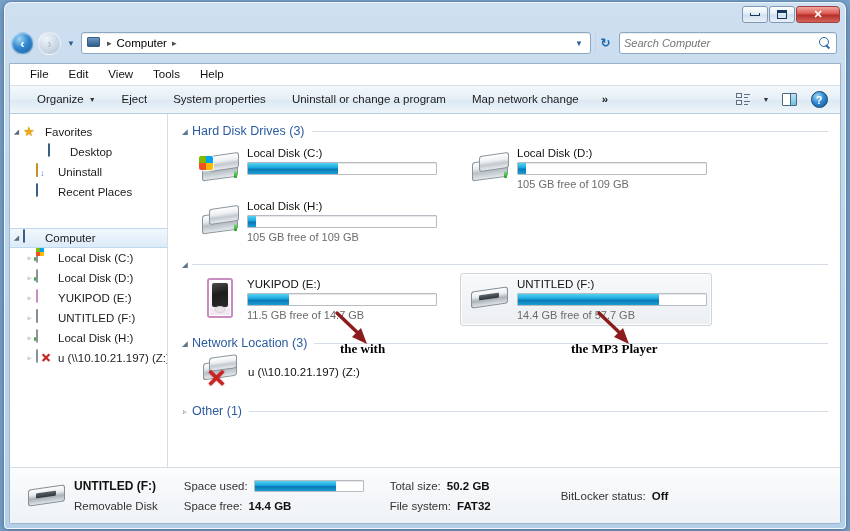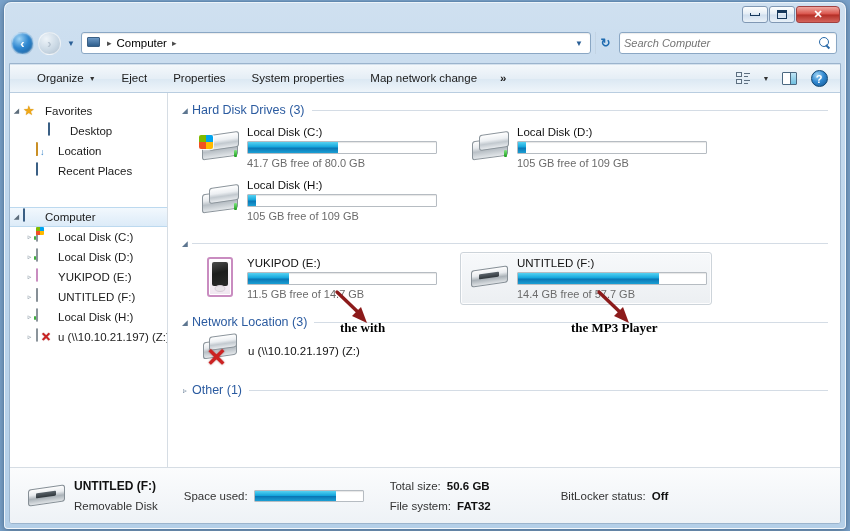--- a/index.html
+++ b/index.html
@@ -268,26 +268,33 @@
       </div>
 
     <div class="searchbox">
       <input type="text" placeholder="Search Computer" style="">
       <span class="mag"></span>
     </div>
   </div>
 
   <div class="client">
 
+    <div class="menubar">
+      <div class="mi">File</div>
+      <div class="mi">Edit</div>
+      <div class="mi">View</div>
+      <div class="mi">Tools</div>
+      <div class="mi">Help</div>
+    </div>
 
     <div class="toolbar">
       <div class="tb"><span>Organize</span><span class="caret">▼</span></div>
       <div class="tb">Eject</div>
-      <div class="tb">Properties</div>
       <div class="tb">System properties</div>
+      <div class="tb">Uninstall or change a program</div>
       <div class="tb">Map network change</div>
       <div class="tb" style="font-weight:bold;padding:0 10px;">»</div>
       <div class="tb-spacer"></div>
       <div class="tb-icon">
         <span class="viewicon">
           <i style="left:0;top:0;width:6px;height:5px;border:1px solid #5d6f80;background:#e8f2fa;"></i>
           <i style="left:0;top:7px;width:6px;height:5px;border:1px solid #5d6f80;background:#e8f2fa;"></i>
           <i style="left:8px;top:1px;width:6px;height:1.4px;background:#5d6f80;"></i>
           <i style="left:8px;top:4px;width:4px;height:1.4px;background:#5d6f80;"></i>
           <i style="left:8px;top:8px;width:6px;height:1.4px;background:#5d6f80;"></i>
@@ -315,21 +322,21 @@
           <span>Favorites</span>
         </div>
         <div class="navrow" style="padding-left:25px;">
           <span class="tri"></span>
           <span class="nicon"><span class="mon"></span></span>
           <span>Desktop</span>
         </div>
         <div class="navrow" style="padding-left:13px;">
           <span class="tri"></span>
           <span class="nicon"><span class="folder"></span><span class="dwnarrow">↓</span></span>
-          <span>Location</span>
+          <span>Uninstall</span>
         </div>
         <div class="navrow" style="padding-left:13px;">
           <span class="tri"></span>
           <span class="nicon"><span class="mon sm" style="background:linear-gradient(180deg,#cfd8e2,#93a5b8);"></span></span>
           <span>Recent Places</span>
         </div>
 
         <div class="navgap"></div>
 
 
@@ -392,21 +399,20 @@
                   <div class="b2"></div>
                   <div class="ms"></div>
                   <div class="led"></div>
                 </div>
             </div>
             <div class="tinfo">
               <div class="tname">Local Disk (C:)</div>
               <div class="bar">
                   <div class="fill" style="width:48%"></div>
                 </div>
-              <div class="tfree">41.7 GB free of 80.0 GB</div>
             </div>
           </div>
 
           <div class="tile">
             <div class="tico">
               <div class="bighdd">
                   <div class="b1"></div>
                   <div class="b2"></div>
                   <div class="led"></div>
                 </div>
@@ -531,28 +537,32 @@
 
       <div class="gapcol"></div>
 
       <div class="dcol">
         <div class="drow">
           <span class="dlabel">Space used:</span>
           <span class="dbar">
               <span class="fill" style="display:block;width:75%;height:100%;background:linear-gradient(180deg,#55d2f2 0%,#15a6dc 45%,#0a77b5 55%,#1a9fd4 100%);"></span>
             </span>
         </div>
+        <div class="drow">
+          <span class="dlabel">Space free:</span>
+          <span class="dval">14.4 GB</span>
+        </div>
       </div>
 
       <div class="gapcol"></div>
 
       <div class="dcol">
         <div class="drow">
           <span class="dlabel">Total size:</span>
-          <span class="dval">50.6 GB</span>
+          <span class="dval">50.2 GB</span>
         </div>
         <div class="drow">
           <span class="dlabel">File system:</span>
           <span class="dval">FAT32</span>
         </div>
       </div>
 
       <div class="gapcol" style="width:70px;"></div>
 
       <div class="dcol">

